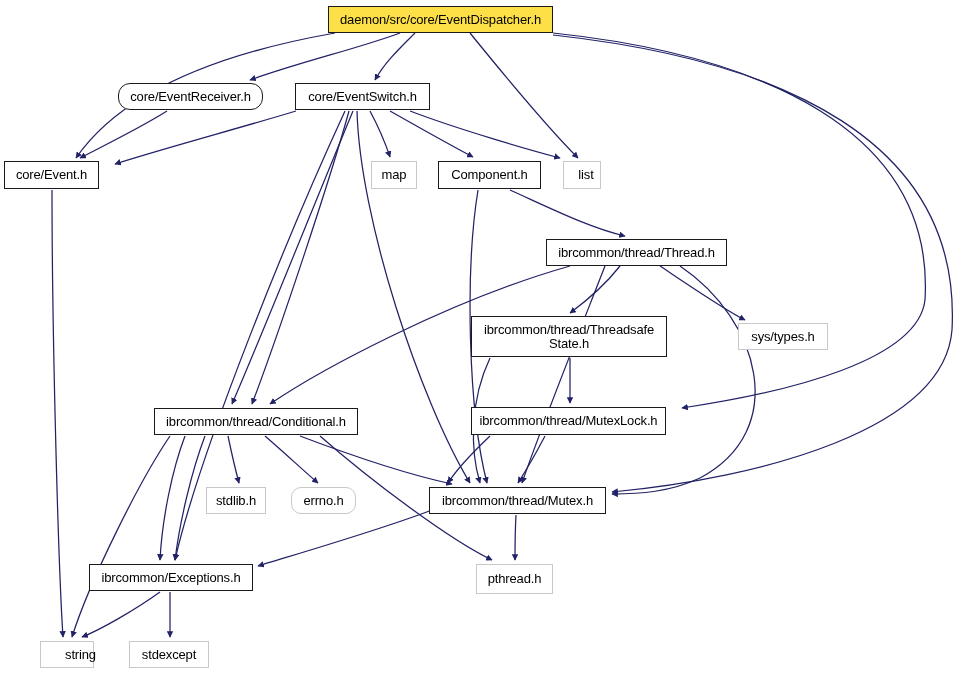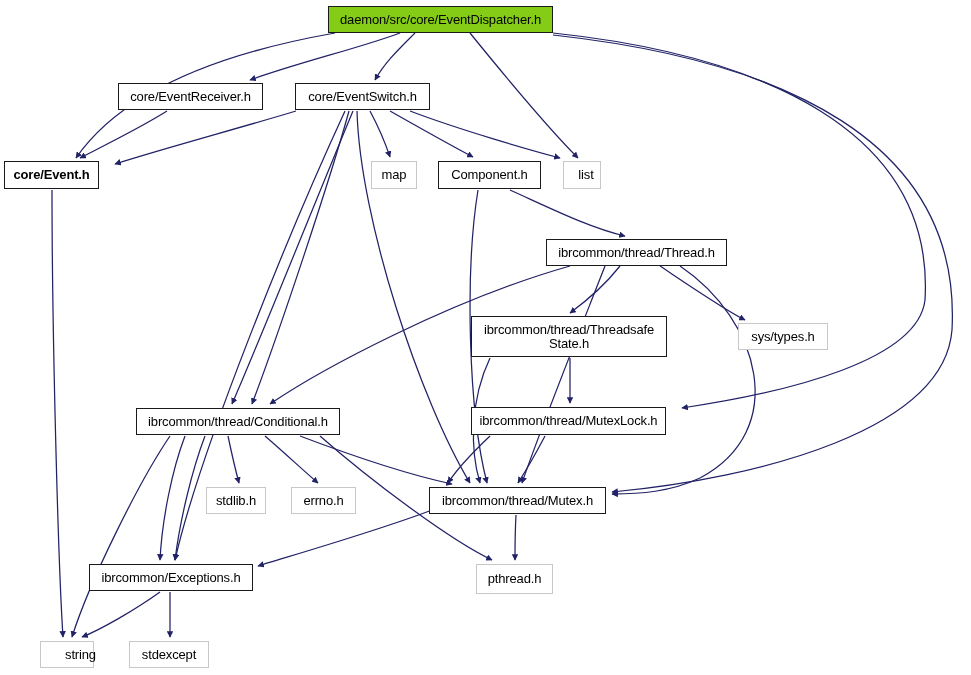--- a/index.html
+++ b/index.html
@@ -40,21 +40,21 @@
     letter-spacing: -0.15px;
   }
   .node.solid {
     border: 1.4px solid #1a1a1a;
   }
   .node.faint {
     border: 1.2px solid #c8c8c8;
   }
   .node.root {
     border: 1.4px solid #1a1a1a;
-    background: #84cc16;
+    background: #fde047;
   }
   .node-label {
     display: block;
     padding: 0 4px;
   }
 </style>
 </head>
 <body>
 
 <div id="graph-canvas">
@@ -102,34 +102,34 @@
         <path d="M 516,515 C 515,532 515,548 515,560" stroke="#222266" marker-end="url(#arrowhead)"></path>
         <path d="M 432,510 C 380,530 290,556 258,566" stroke="#222266" marker-end="url(#arrowhead)"></path>
         <path d="M 160,592 C 135,610 100,630 82,637" stroke="#222266" marker-end="url(#arrowhead)"></path>
         <path d="M 170,592 C 170,610 170,628 170,637" stroke="#222266" marker-end="url(#arrowhead)"></path>
         <path d="M 52,190 C 52,330 58,560 63,637" stroke="#222266" marker-end="url(#arrowhead)"></path>
       </g>
   </svg>
 
   <div id="node-group">
       <div class="node root" style="left: 328px; top: 6px; width: 225px; height: 27px;"><span class="node-label">daemon/src/core/EventDispatcher.h</span></div>
-      <div class="node solid" style="left: 118px; top: 83px; width: 145px; height: 27px;"><span class="node-label">core/EventReceiver.h</span></div>
+      <div class="node solid" style="left: 118px; top: 83px; width: 145px; height: 27px; border-radius: 12px;"><span class="node-label">core/EventReceiver.h</span></div>
       <div class="node solid" style="left: 295px; top: 83px; width: 135px; height: 27px;"><span class="node-label">core/EventSwitch.h</span></div>
-      <div class="node solid" style="left: 4px; top: 161px; width: 95px; height: 28px; font-weight: bold;"><span class="node-label">core/Event.h</span></div>
+      <div class="node solid" style="left: 4px; top: 161px; width: 95px; height: 28px;"><span class="node-label">core/Event.h</span></div>
       <div class="node faint" style="left: 371px; top: 161px; width: 46px; height: 28px;"><span class="node-label">map</span></div>
       <div class="node solid" style="left: 438px; top: 161px; width: 103px; height: 28px;"><span class="node-label">Component.h</span></div>
       <div class="node faint" style="left: 563px; top: 161px; width: 38px; height: 28px; padding-left: 8px;"><span class="node-label">list</span></div>
       <div class="node solid" style="left: 546px; top: 239px; width: 181px; height: 27px;"><span class="node-label">ibrcommon/thread/Thread.h</span></div>
       <div class="node solid" style="left: 471px; top: 316px; width: 196px; height: 41px;"><span class="node-label">ibrcommon/thread/Threadsafe
 State.h</span></div>
       <div class="node faint" style="left: 738px; top: 323px; width: 90px; height: 27px;"><span class="node-label">sys/types.h</span></div>
-      <div class="node solid" style="left: 136px; top: 408px; width: 204px; height: 27px;"><span class="node-label">ibrcommon/thread/Conditional.h</span></div>
+      <div class="node solid" style="left: 154px; top: 408px; width: 204px; height: 27px;"><span class="node-label">ibrcommon/thread/Conditional.h</span></div>
       <div class="node solid" style="left: 471px; top: 407px; width: 195px; height: 28px;"><span class="node-label">ibrcommon/thread/MutexLock.h</span></div>
       <div class="node faint" style="left: 206px; top: 487px; width: 60px; height: 27px;"><span class="node-label">stdlib.h</span></div>
-      <div class="node faint" style="left: 291px; top: 487px; width: 65px; height: 27px;"><span class="node-label">errno.h</span></div>
+      <div class="node faint" style="left: 291px; top: 487px; width: 65px; height: 27px; border-radius: 10px;"><span class="node-label">errno.h</span></div>
       <div class="node solid" style="left: 429px; top: 487px; width: 177px; height: 27px;"><span class="node-label">ibrcommon/thread/Mutex.h</span></div>
       <div class="node solid" style="left: 89px; top: 564px; width: 164px; height: 27px;"><span class="node-label">ibrcommon/Exceptions.h</span></div>
       <div class="node faint" style="left: 476px; top: 564px; width: 77px; height: 30px;"><span class="node-label">pthread.h</span></div>
       <div class="node faint" style="left: 40px; top: 641px; width: 54px; height: 27px; padding-left: 27px;"><span class="node-label">string</span></div>
       <div class="node faint" style="left: 129px; top: 641px; width: 80px; height: 27px;"><span class="node-label">stdexcept</span></div>
     </div>
 
 </div>
 
 </body></html>

